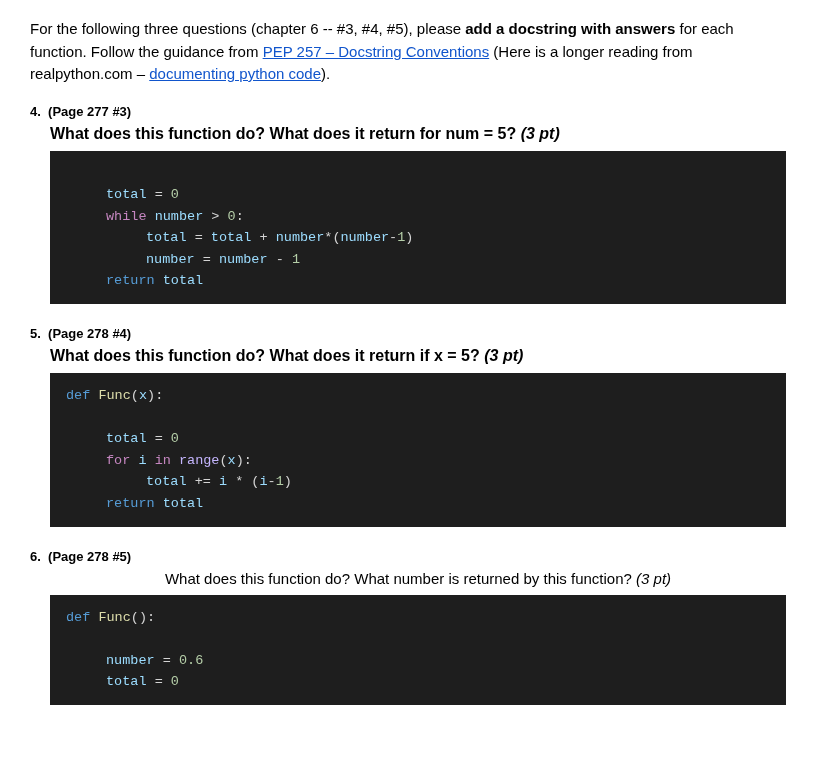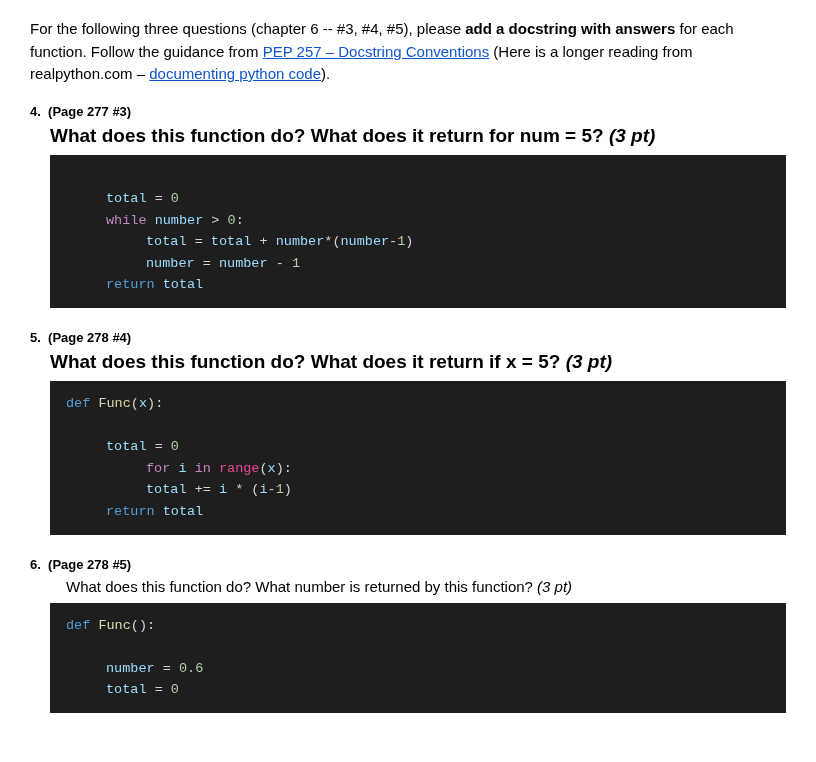--- a/index.html
+++ b/index.html
@@ -27,51 +27,52 @@
       margin-bottom: 22px;
     }
 
     .question-number {
       font-size: 13px;
       margin-bottom: 6px;
     }
 
     .question-title {
       font-weight: bold;
-      font-size: 19px;
+      font-size: 16px;
       margin-bottom: 8px;
       margin-left: 20px;
     }
 
     .question-subtitle {
       font-size: 15px;
       margin-bottom: 8px;
-      margin-left: 36px;
+      margin-left: 20px;
+      text-align: center;
     }
 
     .code-block {
       background: #1e1e1e;
       color: #d4d4d4;
       font-family: "Courier New", Courier, monospace;
       font-size: 13.5px;
       padding: 12px 16px;
       margin-left: 20px;
       margin-right: 0;
       line-height: 1.6;
       border-radius: 0;
     }
 
     
     .kw-def { color: #569cd6; }       
     .kw-return { color: #569cd6; }    
     .kw-while { color: #c586c0; }     
-    .kw-for { color: #c586c0; margin-left: 40px; }       
+    .kw-for { color: #c586c0; }       
     .kw-in { color: #c586c0; }        
     .fn-name { color: #dcdcaa; }      
-    .builtin { color: #ec4899; }      
+    .builtin { color: #c4b5fd; }      
     .param { color: #9cdcfe; }        
     .number-lit { color: #b5cea8; }   
     .op { color: #d4d4d4; }
 
     .indent1 { display: inline-block; width: 40px; }
     .indent2 { display: inline-block; width: 80px; }
 
     .code-line {
       display: block;
     }

